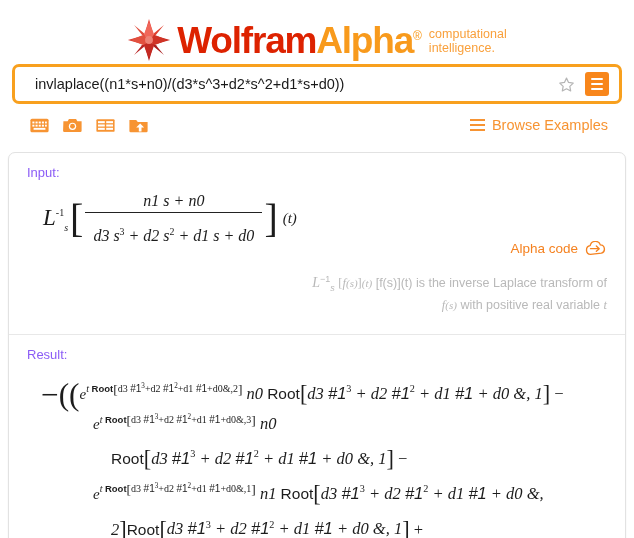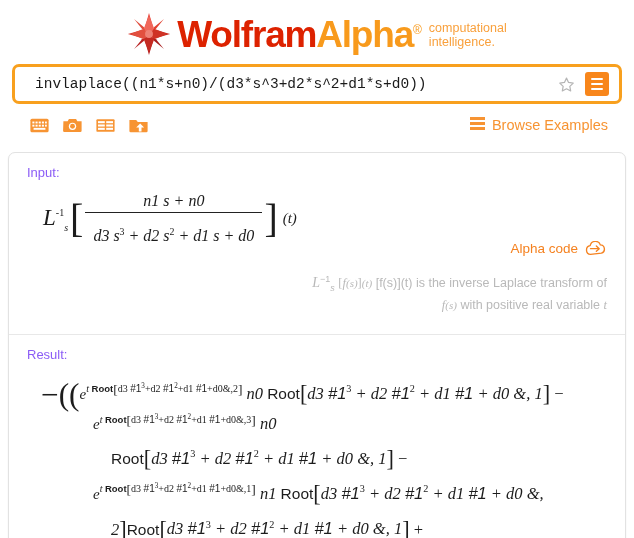--- a/index.html
+++ b/index.html
@@ -9,23 +9,23 @@
     overflow: hidden;
     background: #ffffff;
     font-family: "Liberation Sans", sans-serif;
   }
   #app { position: relative; width: 634px; height: 538px; background: #fff; }
 
   
   .logo-row {
     height: 62px;
     display: flex;
-    align-items: flex-start;
+    align-items: flex-end;
     justify-content: center;
-    padding-top: 12px;
+    padding-top: 20px;
   }
   .logo-wrap { display: flex; align-items: center; }
   .spikey { width: 44px; height: 44px; margin-right: 6px; flex: none; }
   .wordmark {
     font-size: 37px;
     font-weight: 700;
     letter-spacing: -1.2px;
     line-height: 1;
     white-space: nowrap;
   }
@@ -53,21 +53,21 @@
     height: 40px;
     display: flex;
     align-items: center;
     padding: 0 5px 0 0;
   }
   .search-input {
     flex: 1 1 auto;
     border: none;
     outline: none;
     background: transparent;
-    font-family: Liberation Mono, monospace;
+    font-family: Liberation Sans, sans-serif;
     font-size: 14.5px;
     color: #1a1a1a;
     padding: 0 6px 0 20px;
     height: 32px;
     caret-color: #333;
   }
   .star-btn {
     flex: none; width: 26px; height: 26px;
     display: flex; align-items: center; justify-content: center;
     cursor: pointer;
@@ -95,21 +95,21 @@
   .tool-icons { display: flex; align-items: center; gap: 14px; padding-left: 18px; }
   .tool-icon { width: 19px; height: 17px; cursor: pointer; display:block; }
   .toolbar-right {
     margin-left: auto;
     display: flex;
     align-items: center;
     gap: 22px;
     padding-right: 14px;
   }
   .tb-link {
-    display: flex; align-items: flex-start; gap: 7px;
+    display: flex; align-items: center; gap: 7px;
     color: #f79433;
     font-size: 14.5px;
     cursor: pointer;
     white-space: nowrap;
   }
   .hamburger { display: flex; flex-direction: column; gap: 2.5px; }
   .hamburger i { display:block; width: 15px; height: 2.5px; background: #f79433; }
 
   
   .card {

